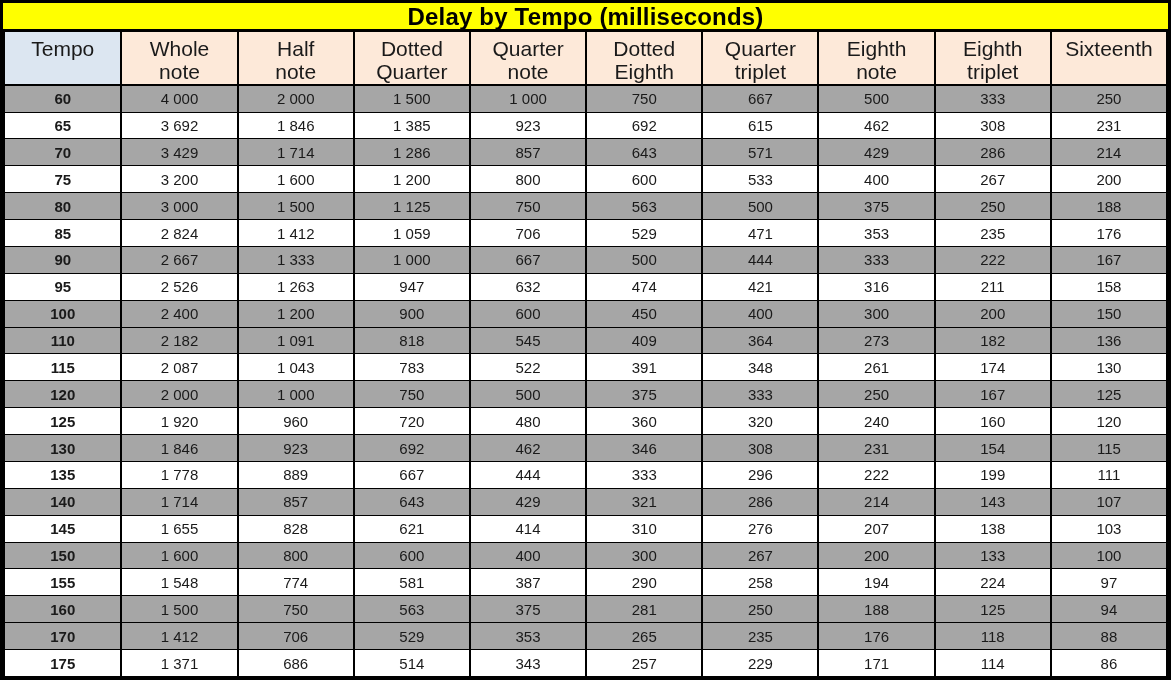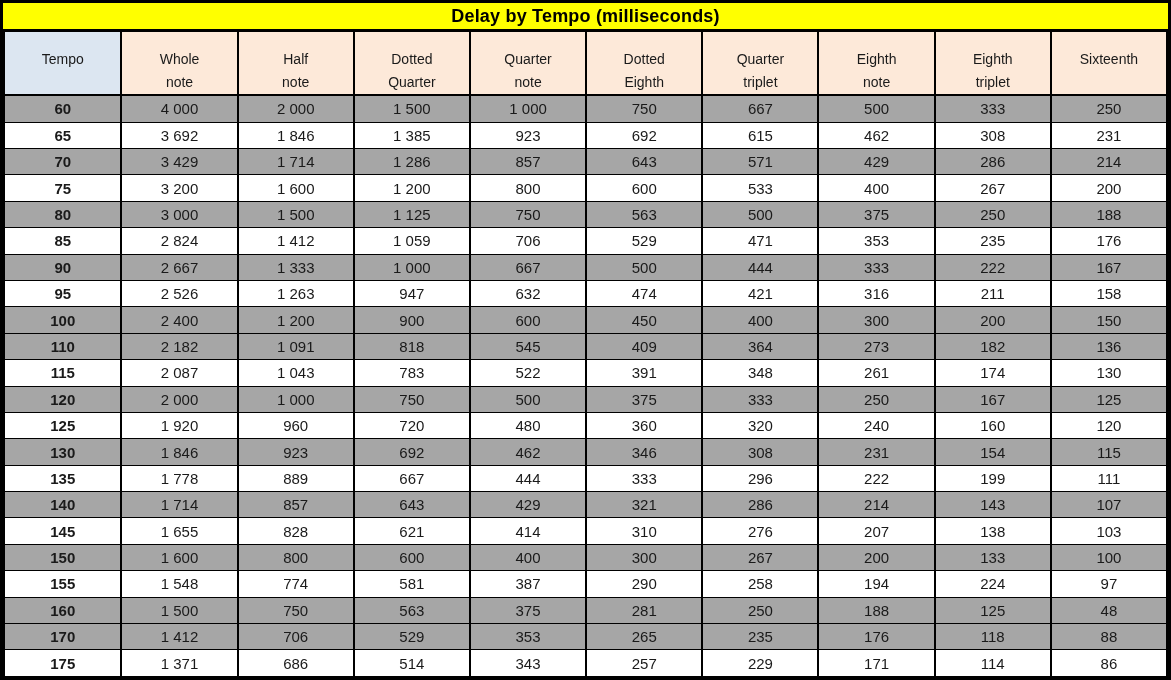--- a/index.html
+++ b/index.html
@@ -25,21 +25,21 @@
     border: 3px solid var(--border);
     display: flex;
     flex-direction: column;
     background: #fff;
   }
   .title-bar {
     height: 28px;
     flex: 0 0 28px;
     background: var(--title-bg);
     color: var(--title-text);
-    font-size: 18px;
+    font-size: 24px;
     font-weight: bold;
     text-align: center;
     line-height: 27px;
     border-bottom: 2px solid var(--border);
     letter-spacing: 0.2px;
   }
   table {
     flex: 1 1 auto;
     width: 100%;
     height: 100%;
@@ -54,23 +54,23 @@
     vertical-align: middle;
     padding: 0;
     color: var(--text);
     overflow: hidden;
   }
   col.tempo-col-def { width: 10.1%; }
   thead tr { height: 53px; }
   thead th {
     background: var(--header-bg);
     font-weight: normal;
-    font-size: 14px;
+    font-size: 21px;
     vertical-align: top;
-    padding-top: 16px;
+    padding-top: 5px;
     border-bottom-width: 2px;
   }
   thead th.tempo-head { background: var(--tempo-header-bg); }
   thead th .hline { line-height: 23px; }
   tbody td { font-size: 15px; }
   tbody td.tempo-cell-style { font-weight: bold; }
   tbody tr.shaded { background: var(--row-shaded); }
   tbody tr.plain  { background: var(--row-plain); }
 </style>
 </head>
@@ -358,21 +358,21 @@
         <tr class="shaded">
           <td class="tempo-cell-style">160</td>
           <td>1&nbsp;500</td>
           <td>750</td>
           <td>563</td>
           <td>375</td>
           <td>281</td>
           <td>250</td>
           <td>188</td>
           <td>125</td>
-          <td>48</td>
+          <td>94</td>
         </tr>
         <tr class="shaded">
           <td class="tempo-cell-style">170</td>
           <td>1&nbsp;412</td>
           <td>706</td>
           <td>529</td>
           <td>353</td>
           <td>265</td>
           <td>235</td>
           <td>176</td>

